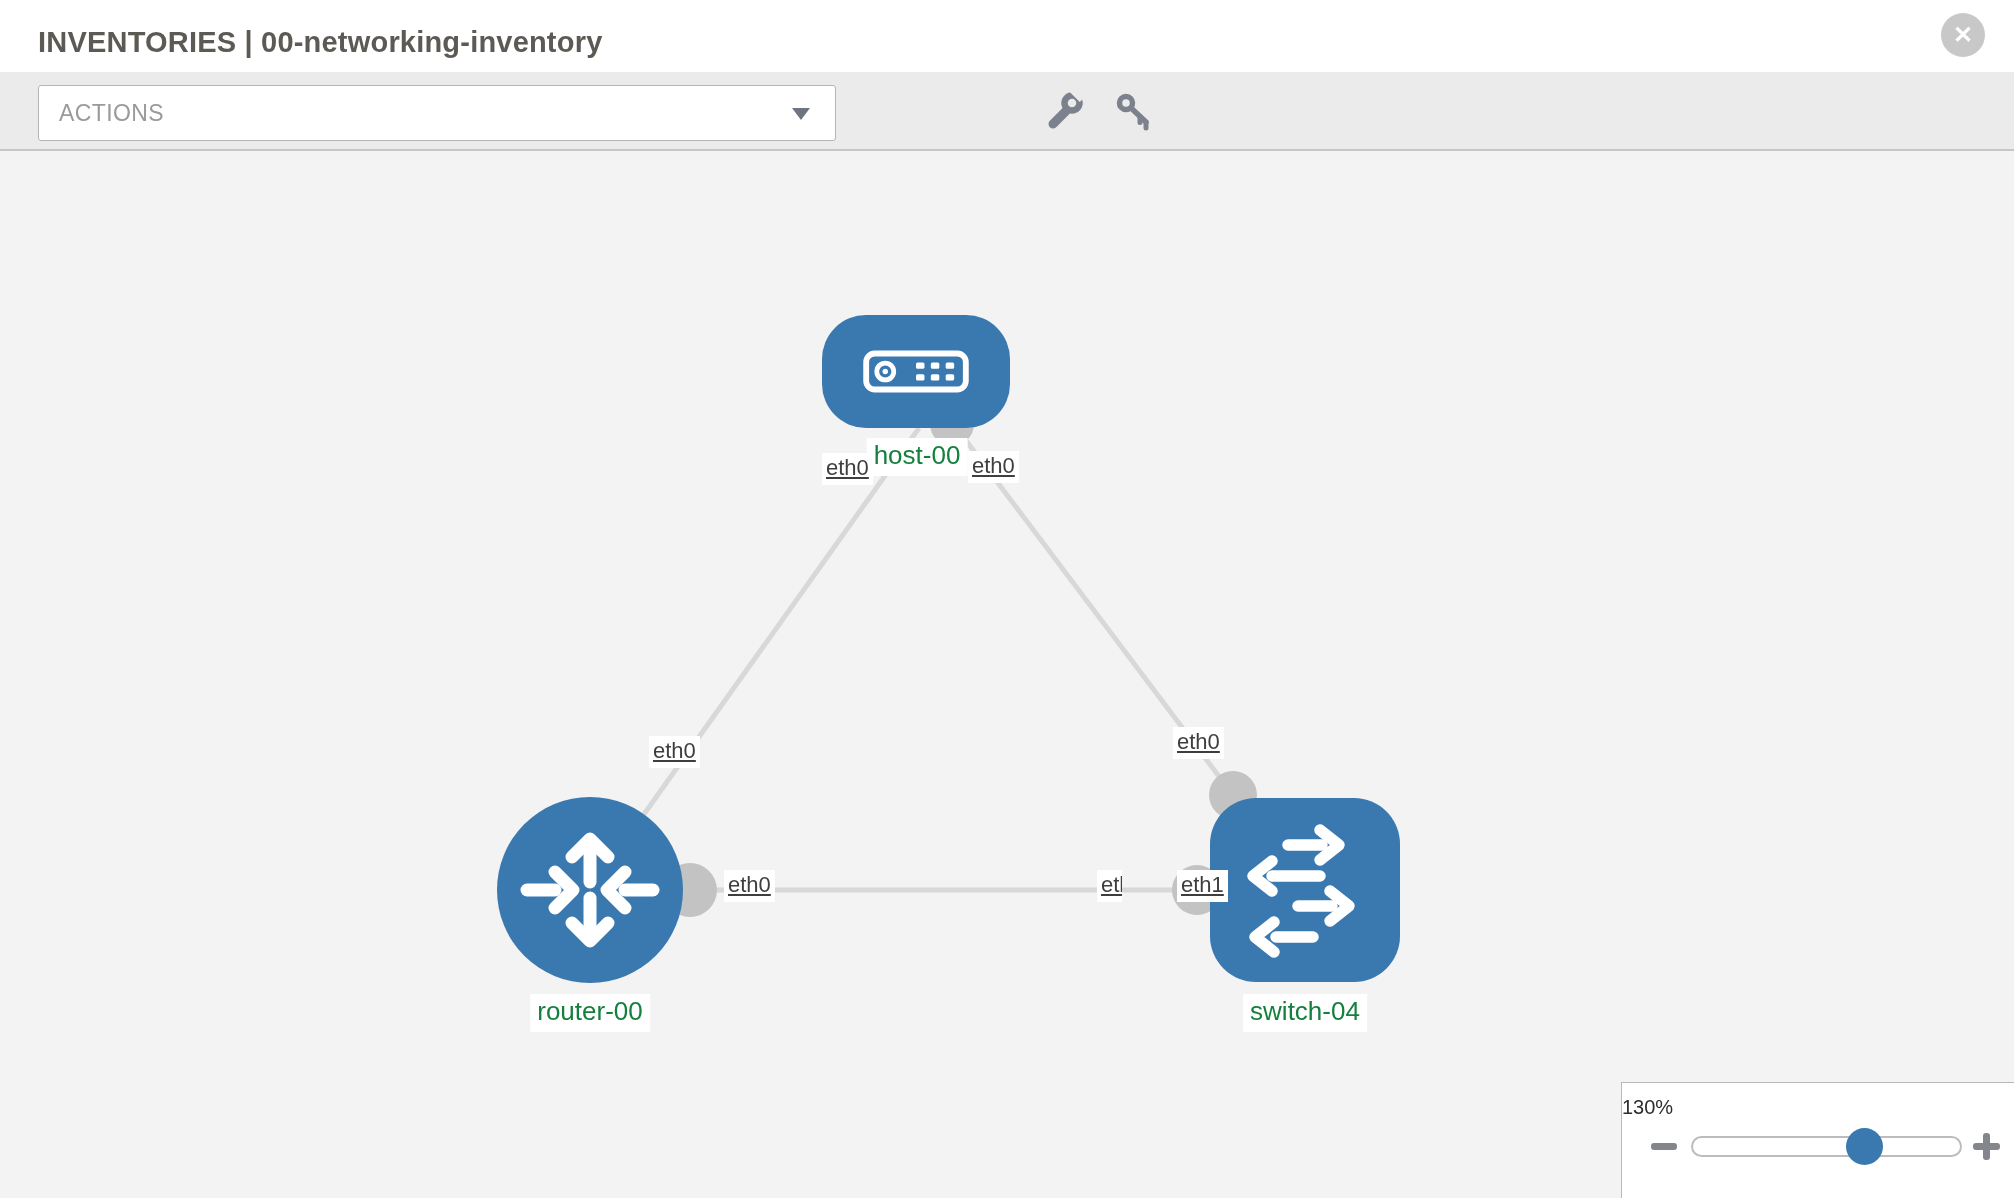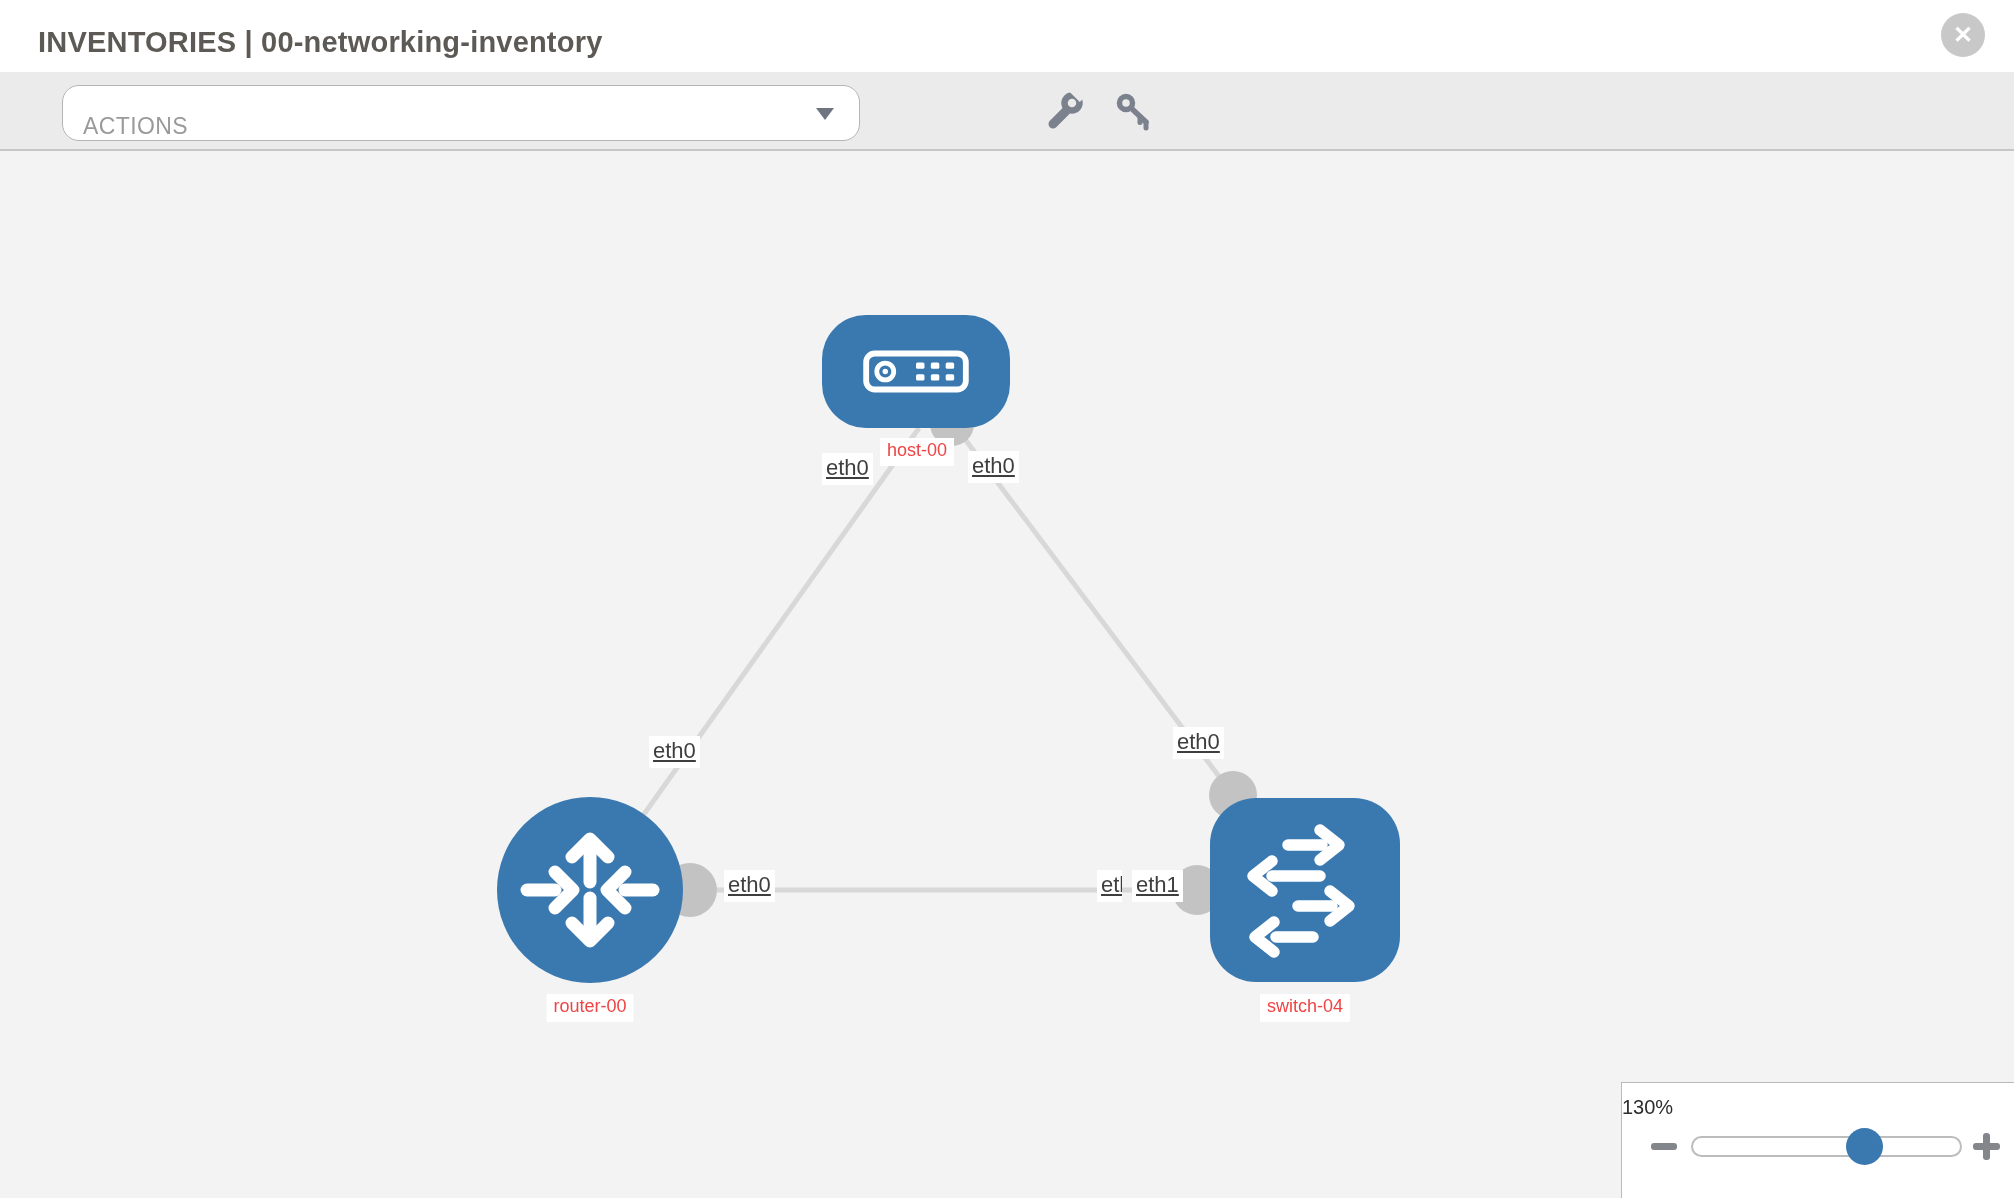--- a/index.html
+++ b/index.html
@@ -10,53 +10,53 @@
   .header { position:relative; height:72px; background:#fff; }
   .page-title { position:absolute; left:38px; top:0; height:84px; display:flex; align-items:center;
     font-size:29px; font-weight:bold; color:#5d5a55; letter-spacing:0.2px; }
   .close-btn { position:absolute; left:1941px; top:13px; width:44px; height:44px; border-radius:50%;
     background:#c8c8c8; color:#fff; display:flex; align-items:center; justify-content:center;
     font-size:24px; font-weight:bold; cursor:pointer; }
 
   
   .toolbar { position:relative; height:79px; background:#ebebeb; border-bottom:2px solid #c6c6c6; }
   .dropdown { position:absolute; top:13px; height:56px; background:#fff; border:1.5px solid #b5b5b5;
-    border-radius:17px; display:flex; align-items:flex-end; cursor:pointer;margin-left:24px; }
+    border-radius:3px; display:flex; align-items:center; cursor:pointer; }
   .dropdown .ph { margin-left:20px; font-size:23px; color:#9a9a9a; letter-spacing:0.4px; }
   .caret { position:absolute; right:25px; top:50%; margin-top:-5px; width:0; height:0;
     border-left:9px solid transparent; border-right:9px solid transparent; border-top:12px solid #6e7580; }
   #actions-dd { left:38px; width:798px; }
   #search-dd { left:1180px; width:796px; }
   .tool-btn { position:absolute; top:17px; width:44px; height:44px; display:flex;
     align-items:center; justify-content:center; cursor:pointer; }
   #wrench-btn { left:1042px; }
   #key-btn { left:1112px; }
 
   
   .canvas { position:relative; height:1047px; background:#f3f3f3; overflow:hidden; }
   .links-layer { position:absolute; left:0; top:0; }
 
   .node { position:absolute; background:#3a78b0; display:flex; align-items:center; justify-content:center; cursor:pointer; }
   #node-host   { left:822px;  top:164px; width:188px; height:113px; border-radius:44px; }
   #node-router { left:497px;  top:646px; width:186px; height:186px; border-radius:50%; }
   #node-switch { left:1210px; top:647px; width:190px; height:184px; border-radius:46px; }
 
   .chip { position:absolute; background:#fff; color:#3e3e3e; white-space:nowrap; }
-  .node-label { font-size:18px; color:#ef4444; padding:2px 7px 5px; transform:translateX(-50%); }
+  .node-label { font-size:26px; color:#15803d; padding:2px 7px 5px; transform:translateX(-50%); }
   #label-host   { left:917px;  top:287px; }
   #label-router { left:590px;  top:843px; }
   #label-switch { left:1305px; top:843px; }
   .if-label { font-size:22px; padding:2px 4px 4px;text-decoration:underline; }
   #if-hr-h { left:822px;  top:302px; }
   #if-hs-h { left:968px;  top:300px; }
   #if-hr-r { left:649px;  top:585px; }
   #if-hs-s { left:1173px; top:576px; }
   #if-rs-r { left:724px;  top:719px; }
   #if-rs-s-hidden { left:1097px; top:719px; width:25px; overflow:hidden; padding-right:0; z-index:2; }
-  #if-rs-s { left:1132px; top:719px; z-index:3; }
+  #if-rs-s { left:1177px; top:719px; z-index:3; }
 
   
   .zoom-panel { position:absolute; left:1621px; top:931px; width:394px; height:270px;
     background:#fff; border:1px solid #b9b9b9; }
   .zoom-level { margin-top:13px; text-align:left; font-size:20px; color:#2d2d2d; }
   .zoom-row { position:relative; height:60px; }
   .zbar { position:absolute; background:#83868b; border-radius:3px; }
   .minus-btn { left:29px; top:24px; width:26px; height:7px; cursor:pointer; }
   .plus-btn { position:absolute; left:351px; top:14px; width:27px; height:27px; cursor:pointer; }
   .plus-btn .h { position:absolute; left:0; top:10px; width:27px; height:7px; background:#83868b; border-radius:3px; }

